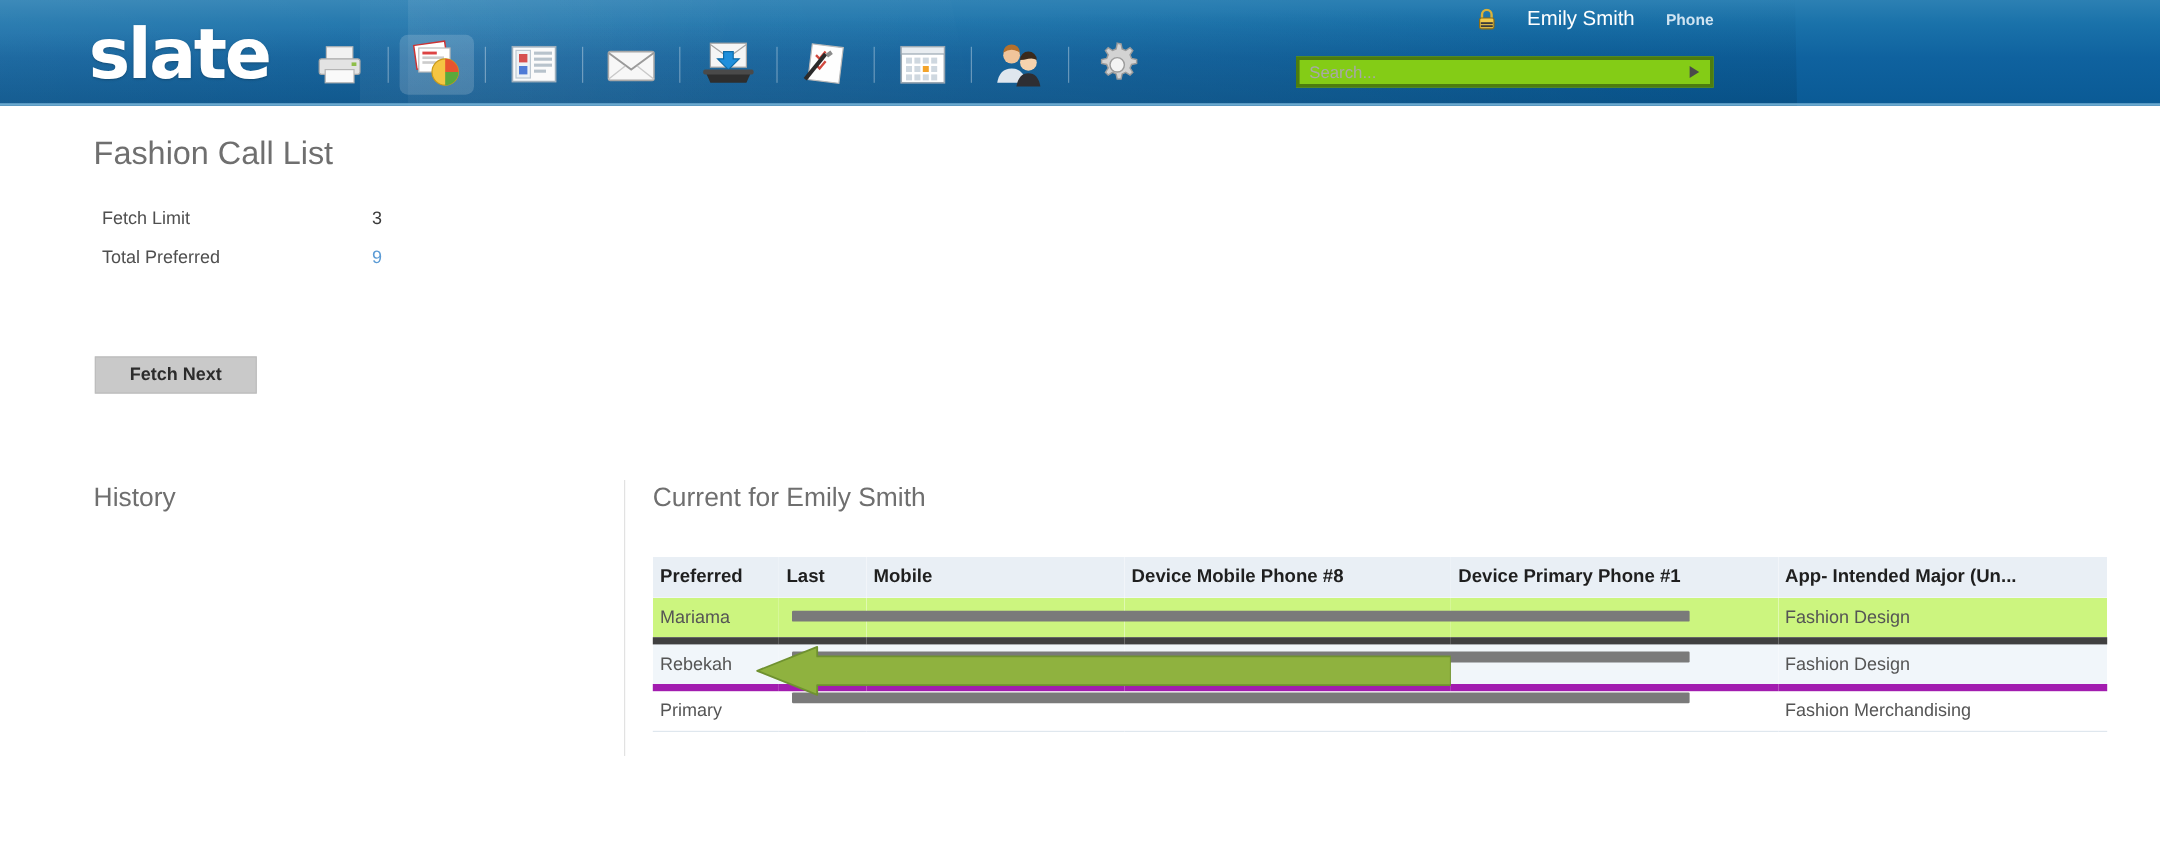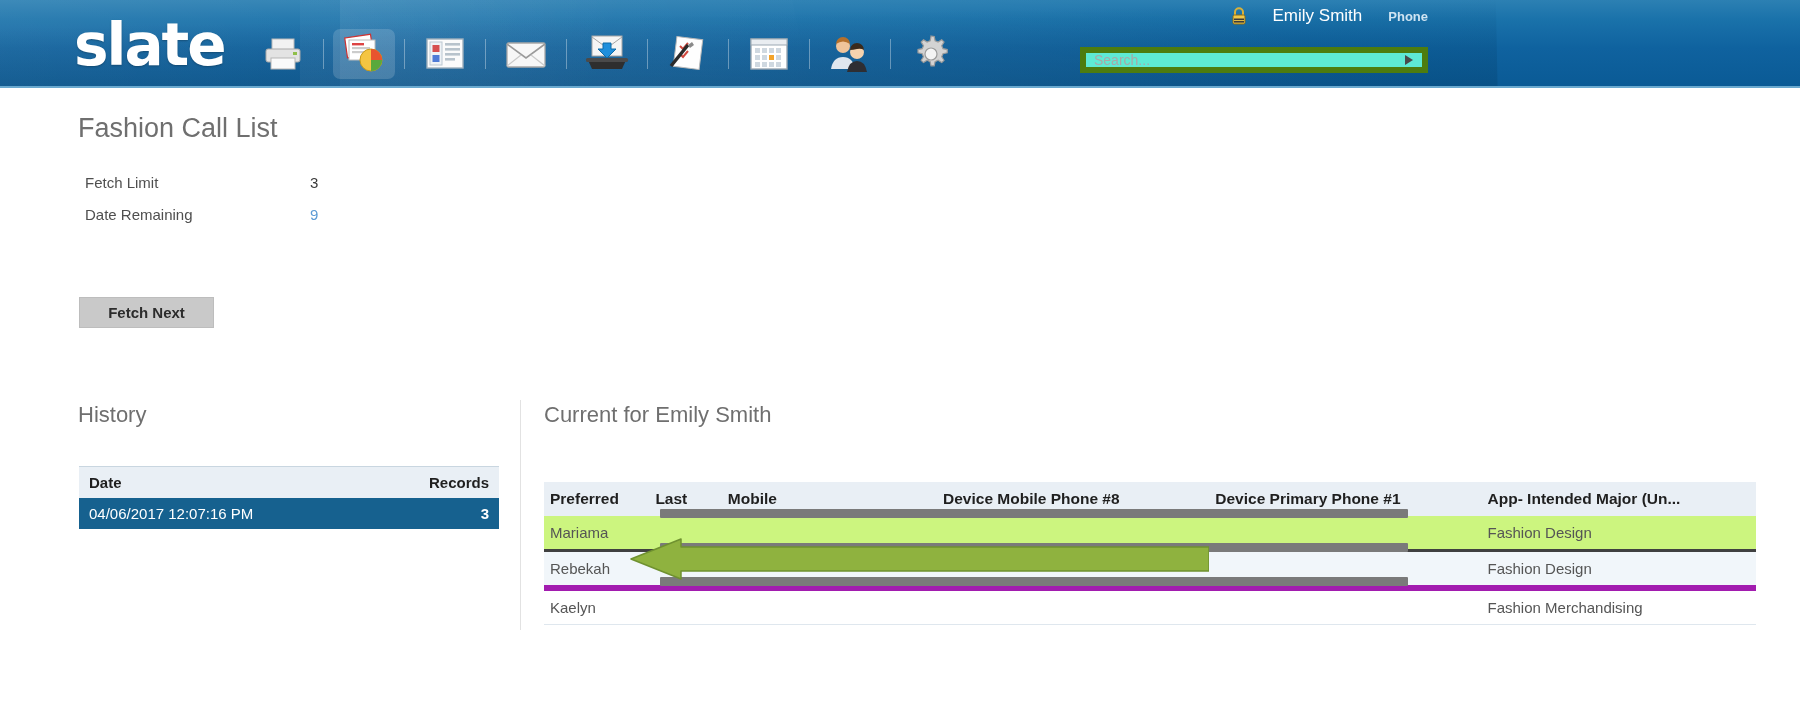--- a/index.html
+++ b/index.html
@@ -60,21 +60,21 @@
   .navicons { position:absolute; left:252px; top:30px; height:48px; display:flex; align-items:center; }
   .navitem {
     width:62px; height:50px; display:flex; align-items:center; justify-content:center;
     position:relative; cursor:pointer;
   }
   .navitem.active { background: rgba(255,255,255,0.16); border-radius:7px; }
   .navsep { width:1px; height:30px; background: rgba(255,255,255,0.35); margin:0 9px; }
 
   .search-wrap {
     position:absolute; right:56px; top:47px; width:348px; height:26px;
-    background:#5eead4; border:6px solid #4d7c0f;
+    background:#84cc16; border:3px solid #4d7c0f;
     display:flex; align-items:center;
   }
   .search-input {
     flex:1; border:0; outline:0; height:22px; padding:0 8px;
     font-size:14px; color:#333; font-family:"Liberation Sans", sans-serif; background:transparent;
   }
   .search-input::placeholder { color:#a8a8a8; }
   .search-go {
     width:26px; height:24px; display:flex; align-items:center; justify-content:center; cursor:pointer;
   }
@@ -128,32 +128,32 @@
   }
   .hist-table th.num { text-align:right; }
   .hist-table td {
     padding:7px 10px; color:#ffffff; font-size:15px;
   }
   .hist-table tr.sel td { background:#16618f; }
   .hist-table td.num { text-align:right; font-weight:700; }
 
   
   .cur-table {
-    position:absolute; left:544px; top:482px; width:1212px;
+    position:absolute; left:544px; top:464px; width:1212px;
     border-collapse:collapse; font-size:15px; table-layout:fixed;
   }
   .cur-table th {
     background:#e9eff5; color:#1f1f1f; font-weight:700; font-size:15.5px;
     padding:8px 6px; text-align:left; white-space:nowrap; overflow:hidden;
   }
   .cur-table td {
     padding:8px 6px; color:#555; white-space:nowrap; overflow:hidden;
     border-bottom:6px solid #a21caf;
   }
-  .cur-table tr.hl td { background:#ccf57f; border-bottom:3px solid #404040; }
+  .cur-table tr.hl td { background:#ccf57f; border-bottom:6px solid #404040; }
   .cur-table tr.alt td { background:#f1f6fa; }
   .cur-table tr.plain td { background:#ffffff; }
   .cur-table tr:last-child td { border-bottom:1px solid #dfe7ee; }
 
   .c1{width:96px;} .c2{width:66px;} .c3{width:196px;}
   .c4{width:248px;} .c5{width:248px;} .c6{width:250px;}
 
   
   .redact {
     position:absolute; background:#7a7a7a; height:9px; border-radius:1px;
@@ -313,44 +313,30 @@
   </div>
 
   <div class="page-title">Fashion Call List</div>
 
   <div class="meta">
     <div class="meta-row">
       <span class="meta-label">Fetch Limit</span>
       <span class="meta-value">3</span>
     </div>
     <div class="meta-row">
-      <span class="meta-label">Date Remaining</span>
+      <span class="meta-label">Total Preferred</span>
       <span class="meta-value link">9</span>
     </div>
   </div>
 
   <div class="fetch-btn">Fetch Next</div>
 
   <div class="vdivider"></div>
 
   <div class="sec-title-hist">History</div>
-  <table class="hist-table">
-    <thead>
-      <tr>
-        <th>Date</th>
-        <th class="num">Records</th>
-      </tr>
-    </thead>
-    <tbody>
-      <tr class="sel">
-        <td>04/06/2017 12:07:16 PM</td>
-        <td class="num">3</td>
-      </tr>
-    </tbody>
-  </table>
 
   <div class="sec-title-cur">Current for Emily Smith</div>
   <table class="cur-table">
     <thead>
       <tr>
         <th class="c1">Preferred</th>
         <th class="c2">Last</th>
         <th class="c3">Mobile</th>
         <th class="c4">Device Mobile Phone #8</th>
         <th class="c5">Device Primary Phone #1</th>
@@ -368,21 +354,21 @@
       </tr>
       <tr class="alt">
         <td>Rebekah</td>
         <td></td>
         <td></td>
         <td></td>
         <td></td>
         <td>Fashion Design</td>
       </tr>
       <tr class="plain">
-        <td>Kaelyn</td>
+        <td>Primary</td>
         <td></td>
         <td></td>
         <td></td>
         <td></td>
         <td>Fashion Merchandising</td>
       </tr>
     </tbody>
   </table>
 
   <div class="redact" style="left:660px; top:509px; width:748px;"></div>

